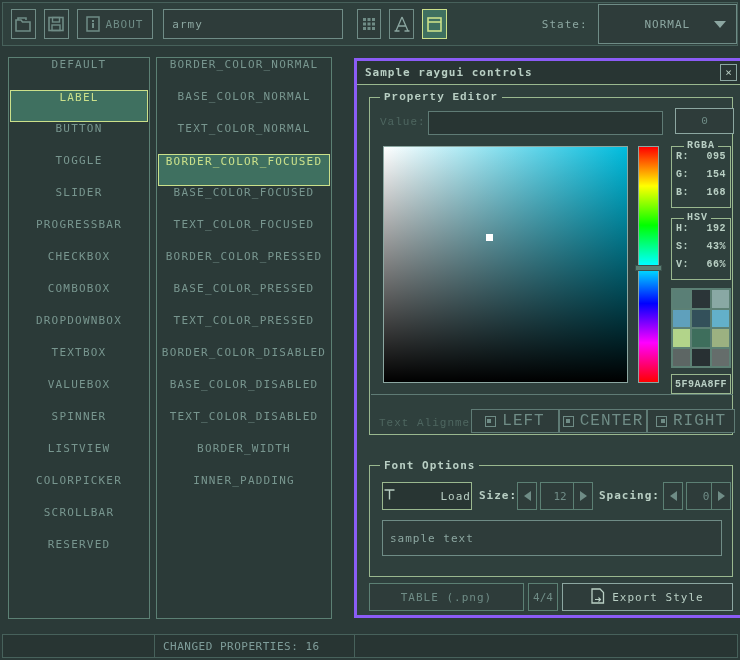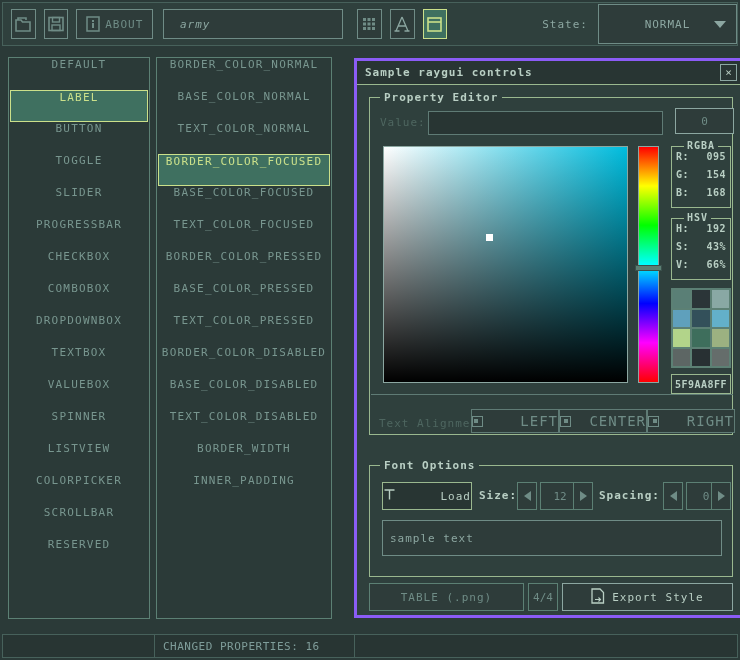--- a/index.html
+++ b/index.html
@@ -27,21 +27,21 @@
     display: flex; align-items: center; justify-content: center;
     cursor: pointer;
   }
   .tb-icon.wide { width: 94px; gap: 5px; }
   .tb-icon.active { background: #3f7060; border-color: #cbe08a; }
   .tb-icon svg { display: block; }
   #name-field {
     margin-left: 10px; width: 218px; height: 30px;
     border: 1px solid #6f8c86; background: #2e3c3a;
     color: #8ca7a1; font-size: 11px; letter-spacing: 1px;
-    display: flex; align-items: center; padding-left: 16px; font-style: italic;
+    display: flex; align-items: center; padding-left: 8px;
   }
   .tb-gap { margin-left: 14px; }
   #state-label { margin-left: 95px; color: #8ca7a1; font-size: 11px; letter-spacing: 1px; }
   #state-dd {
     margin-left: 10px; width: 171px; height: 40px;
     border: 1px solid #6f8c86; background: #2e3c3a;
     display: flex; align-items: center; justify-content: center;
     position: relative; cursor: pointer;
     color: #8ca7a1; font-size: 11px; letter-spacing: 1px;
   }
@@ -98,21 +98,21 @@
   .group {
     position: absolute;
     border: 1px solid #9ab88f;
   }
   .group > .group-label {
     position: absolute; top: -7px; left: 10px;
     background: #2f403d; padding: 0 4px;
     color: #b9cfc4; font-size: 11px; letter-spacing: 1px; font-weight: bold;
   }
 
-  #grp-prop { left: 12px; top: 36px; width: 364px; height: 338px; }
+  #grp-prop { left: 12px; top: 36px; width: 364px; height: 338px; font-family: Liberation Mono, monospace; }
   #grp-font { left: 12px; top: 404px; width: 364px; height: 112px; }
 
   
   #value-label { position: absolute; left: 10px; top: 18px; }
   #value-input {
     position: absolute; left: 58px; top: 13px; width: 235px; height: 24px;
     border: 1px solid #5f7b75; background: #283533;
   }
   #value-spin {
     position: absolute; left: 305px; top: 10px; width: 59px; height: 26px;
@@ -177,22 +177,22 @@
 
   
   #align-row {
     position: absolute; left: 1px; top: 296px; width: 362px; height: 56px;
     border-top: 1px solid #5f7b75;
   }
   #align-label { position: absolute; left: 8px; top: 22px; }
   .align-btn {
     position: absolute; top: 14px; width: 88px; height: 24px;
     border: 1px solid #5f7b75; background: #2e3c3a;
-    display: flex; align-items: center; justify-content: space-between; gap: 6px;
-    color: #6f8c86; font-size: 14px; letter-spacing: 1px; cursor: pointer;
+    display: flex; align-items: center; justify-content: center; gap: 6px;
+    color: #6f8c86; font-size: 16px; letter-spacing: 1px; cursor: pointer;
   }
   .align-ico { width: 11px; height: 11px; border: 1px solid #6f8c86; position: relative; }
   .align-ico i { position: absolute; width: 4px; height: 4px; background: #6f8c86; top: 2.5px; display: block; }
   .align-ico.l i { left: 1px; }
   .align-ico.c i { left: 2.5px; }
   .align-ico.r i { right: 1px; }
 
   
   #load-btn {
     position: absolute; left: 12px; top: 16px; width: 90px; height: 28px;

